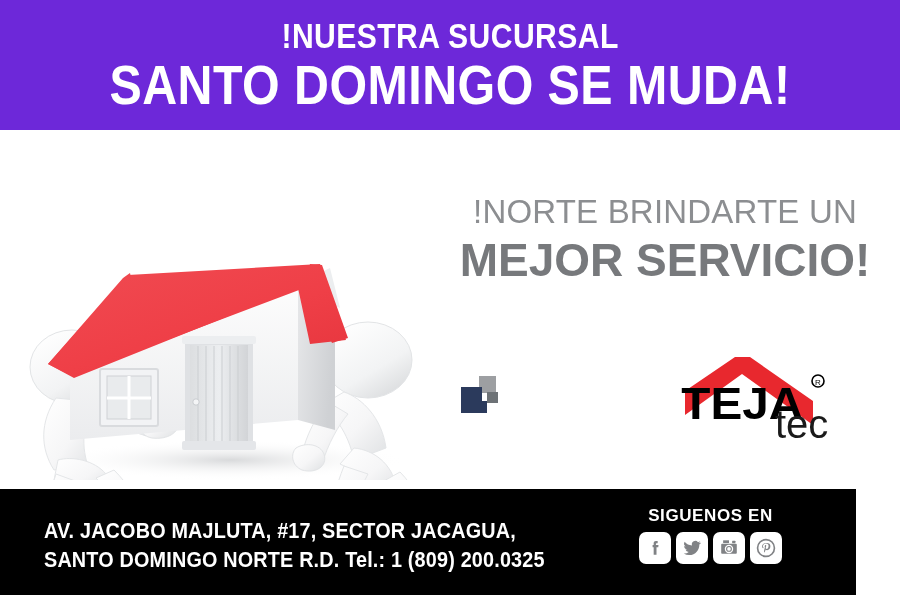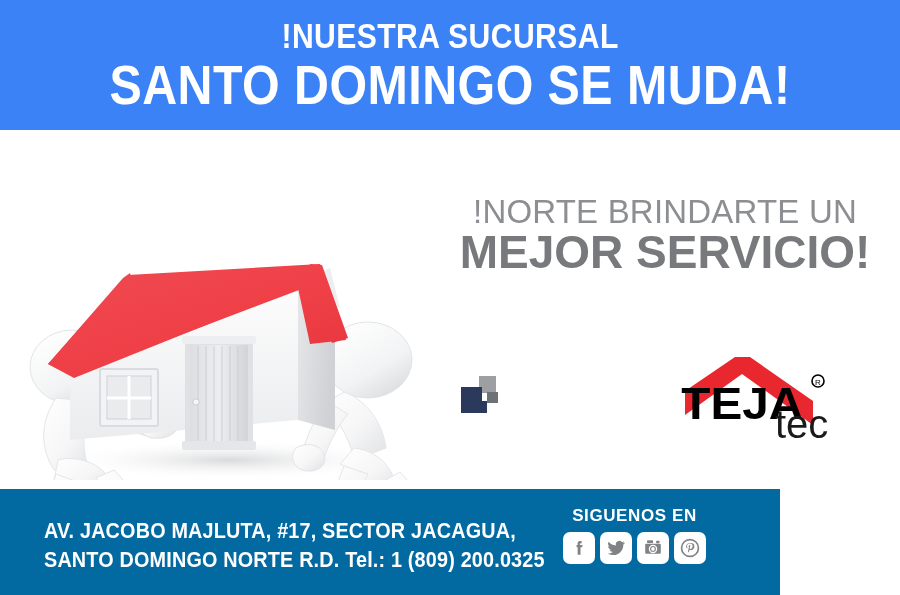--- a/index.html
+++ b/index.html
@@ -19,21 +19,21 @@
     background: #ffffff;
   }
 
   
   .header-band {
     position: absolute;
     left: 0;
     top: 0;
     width: 900px;
     height: 130px;
-    background: #3b82f6;
+    background: #6d28d9;
     display: flex;
     flex-direction: column;
     align-items: center;
     justify-content: center;
   }
   .headline-small {
     color: #ffffff;
     font-family: "Liberation Sans Narrow", "Liberation Sans", sans-serif;
     font-weight: bold;
     font-size: 35px;
@@ -93,21 +93,21 @@
     white-space: nowrap;
   }
   .slogan-line2 {
     color: #77797c;
     font-family: "Liberation Sans", sans-serif;
     font-weight: bold;
     font-size: 46px;
     line-height: 1.05;
     letter-spacing: 0px;
     white-space: nowrap;
-    margin-top: 0;
+    margin-top: 8px;
   }
 
   
   .logos {
     position: absolute;
     left: 455px;
     top: 225px;
     width: 420px;
     height: 90px;
   }
@@ -148,23 +148,23 @@
     top: 0px;
     width: 180px;
     height: 88px;
   }
 
   
   .footer-band {
     position: absolute;
     left: 0;
     top: 489px;
-    width: 780px;
+    width: 856px;
     height: 106px;
-    background: #0369a1;
+    background: #000000;
   }
   .footer-address {
     position: absolute;
     left: 44px;
     top: 27px;
     color: #ffffff;
     font-family: "Liberation Sans Narrow", "Liberation Sans", sans-serif;
     font-weight: bold;
     font-size: 22px;
     line-height: 1.32;

